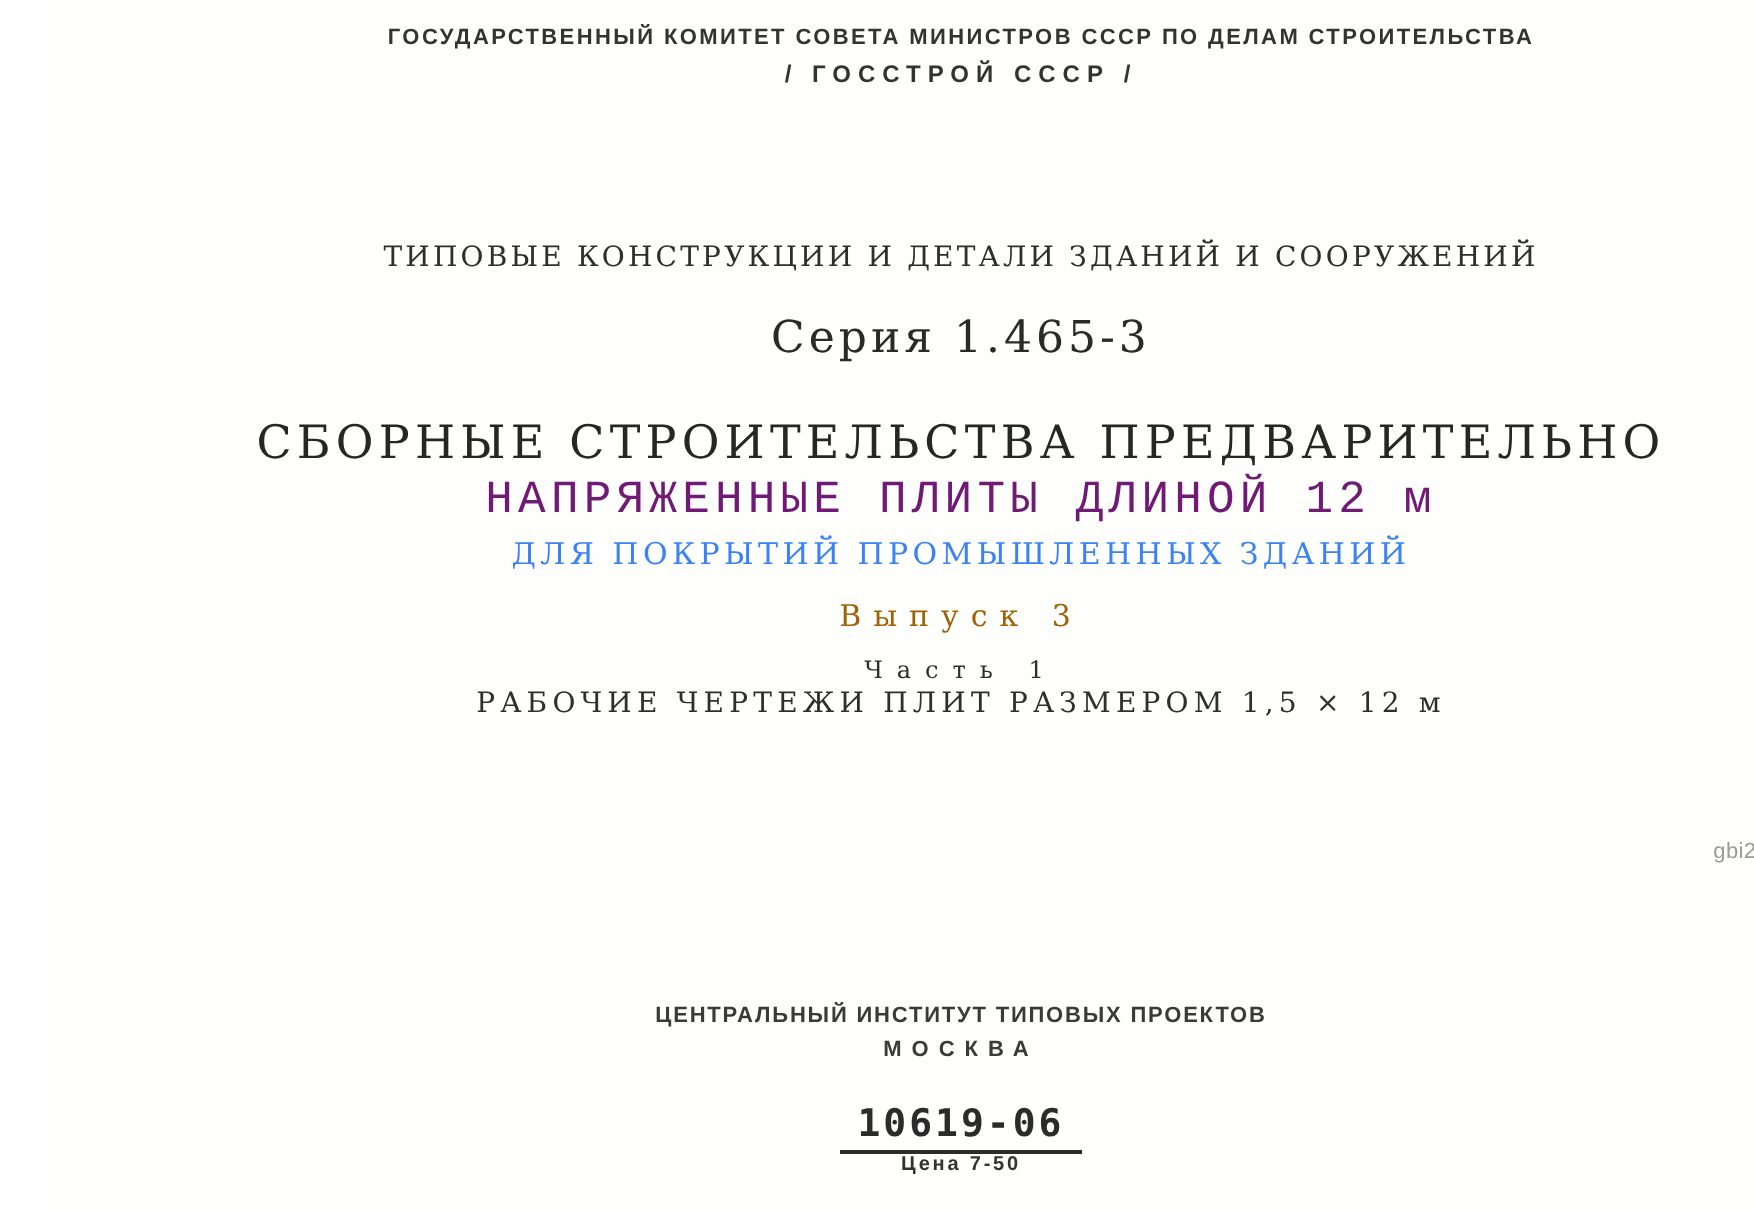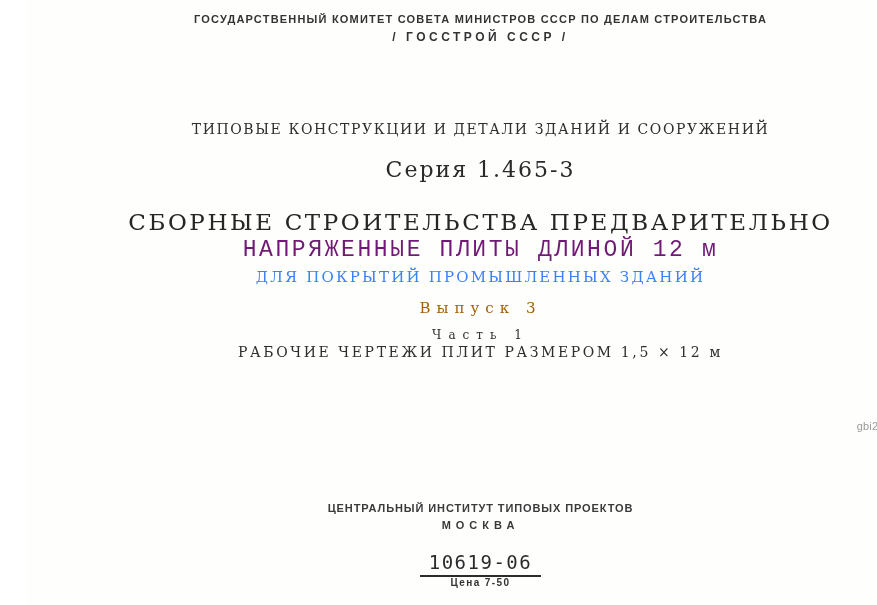--- a/index.html
+++ b/index.html
@@ -118,21 +118,21 @@
     letter-spacing: 5px;
     color: #3a3a3a;
   }
   .docnum-wrap {
     top: 551px;
   }
   .docnum {
     display: inline-block;
     font-family: "DejaVu Sans Mono", monospace;
     font-size: 19px;
-    font-weight: normal;
+    font-weight: bold;
     letter-spacing: 1.5px;
     color: #2b2b2b;
     border-bottom: 2px solid #2b2b2b;
     padding: 0 9px 2px 9px;
   }
   .price-line {
     top: 577px;
     font-size: 10px;
     font-weight: bold;
     letter-spacing: 1.4px;

